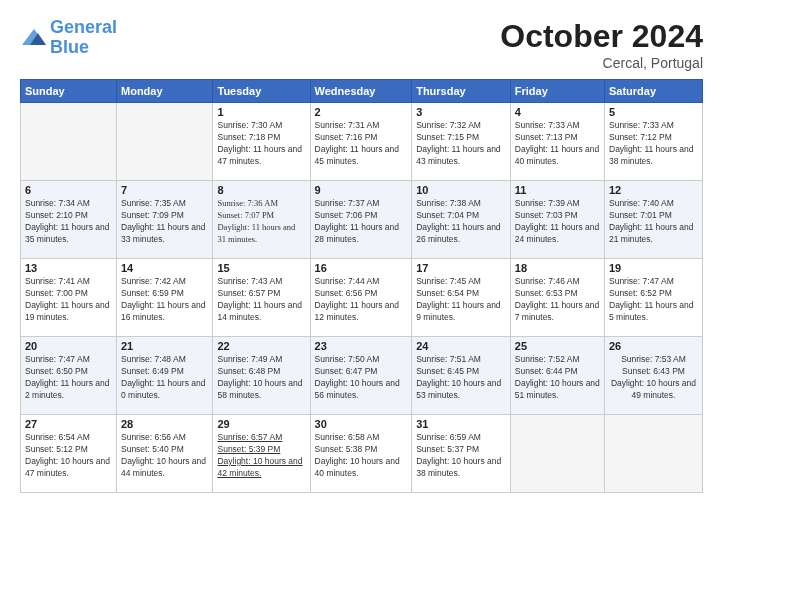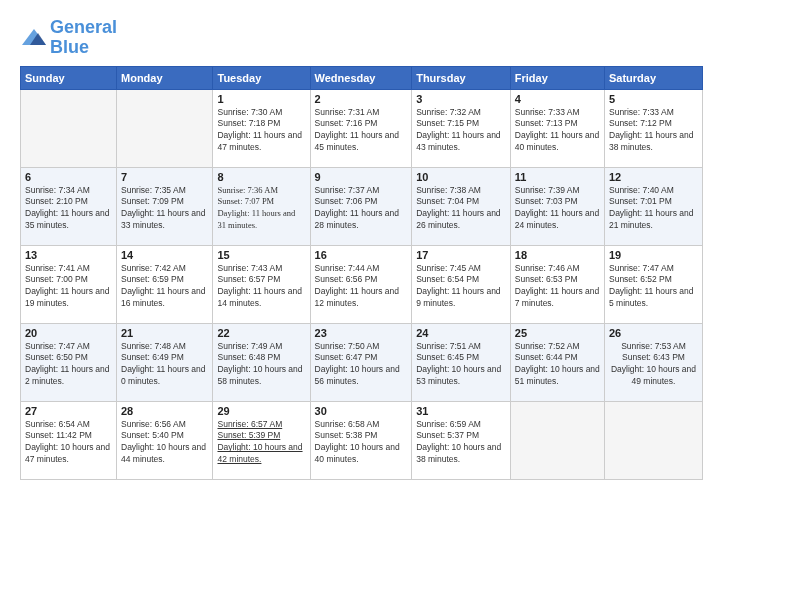--- a/index.html
+++ b/index.html
@@ -104,20 +104,22 @@
       <svg class="logo-icon" viewBox="0 0 28 22" xmlns="http://www.w3.org/2000/svg">
         <polygon points="14,2 26,18 2,18" fill="#4a90d9" opacity="0.85"></polygon>
         <polygon points="18,6 26,18 10,18" fill="#1a3a7c" opacity="0.7"></polygon>
       </svg>
       <div class="logo-text">
         <div><span>General</span></div>
         <div style="color:#4a90d9;">Blue</div>
       </div>
     </div>
     <div class="title-block">
+      <div class="month-title">October 2024</div>
+      <div class="subtitle">Cercal, Portugal</div>
     </div>
   </div>
 
   <table class="calendar">
     <thead>
       <tr>
         <th>Sunday</th>
         <th>Monday</th>
         <th>Tuesday</th>
         <th>Wednesday</th>
@@ -290,21 +292,21 @@
             <div class="day-num">26</div>
             <div class="day-info" style="white-space: pre-line; text-align: center;">Sunrise: 7:53 AM
 Sunset: 6:43 PM
 Daylight: 10 hours and 49 minutes.</div>
           </td>
         </tr>
         <tr class="">
           <td>
             <div class="day-num">27</div>
             <div class="day-info" style="white-space: pre-line;">Sunrise: 6:54 AM
-Sunset: 11:42 PM
+Sunset: 5:12 PM
 Daylight: 10 hours and 47 minutes.</div>
           </td>
           <td>
             <div class="day-num">28</div>
             <div class="day-info" style="white-space: pre-line;">Sunrise: 6:56 AM
 Sunset: 5:40 PM
 Daylight: 10 hours and 44 minutes.</div>
           </td>
           <td>
             <div class="day-num">29</div>

